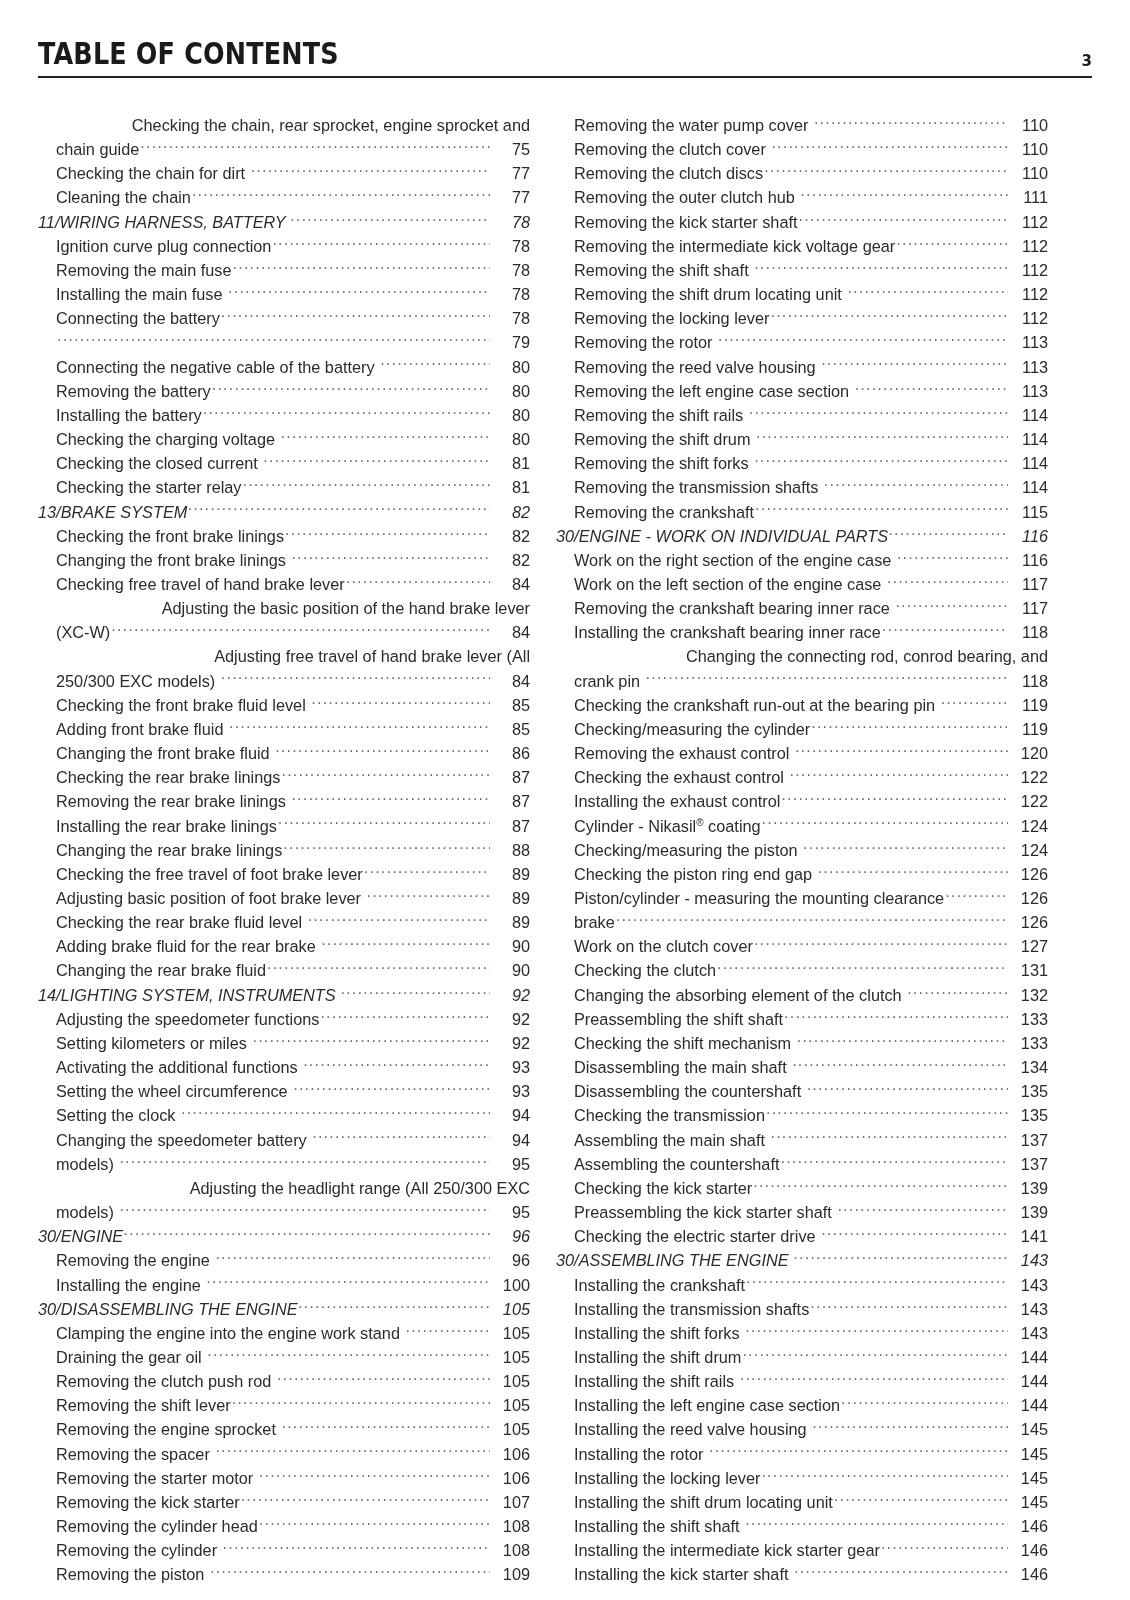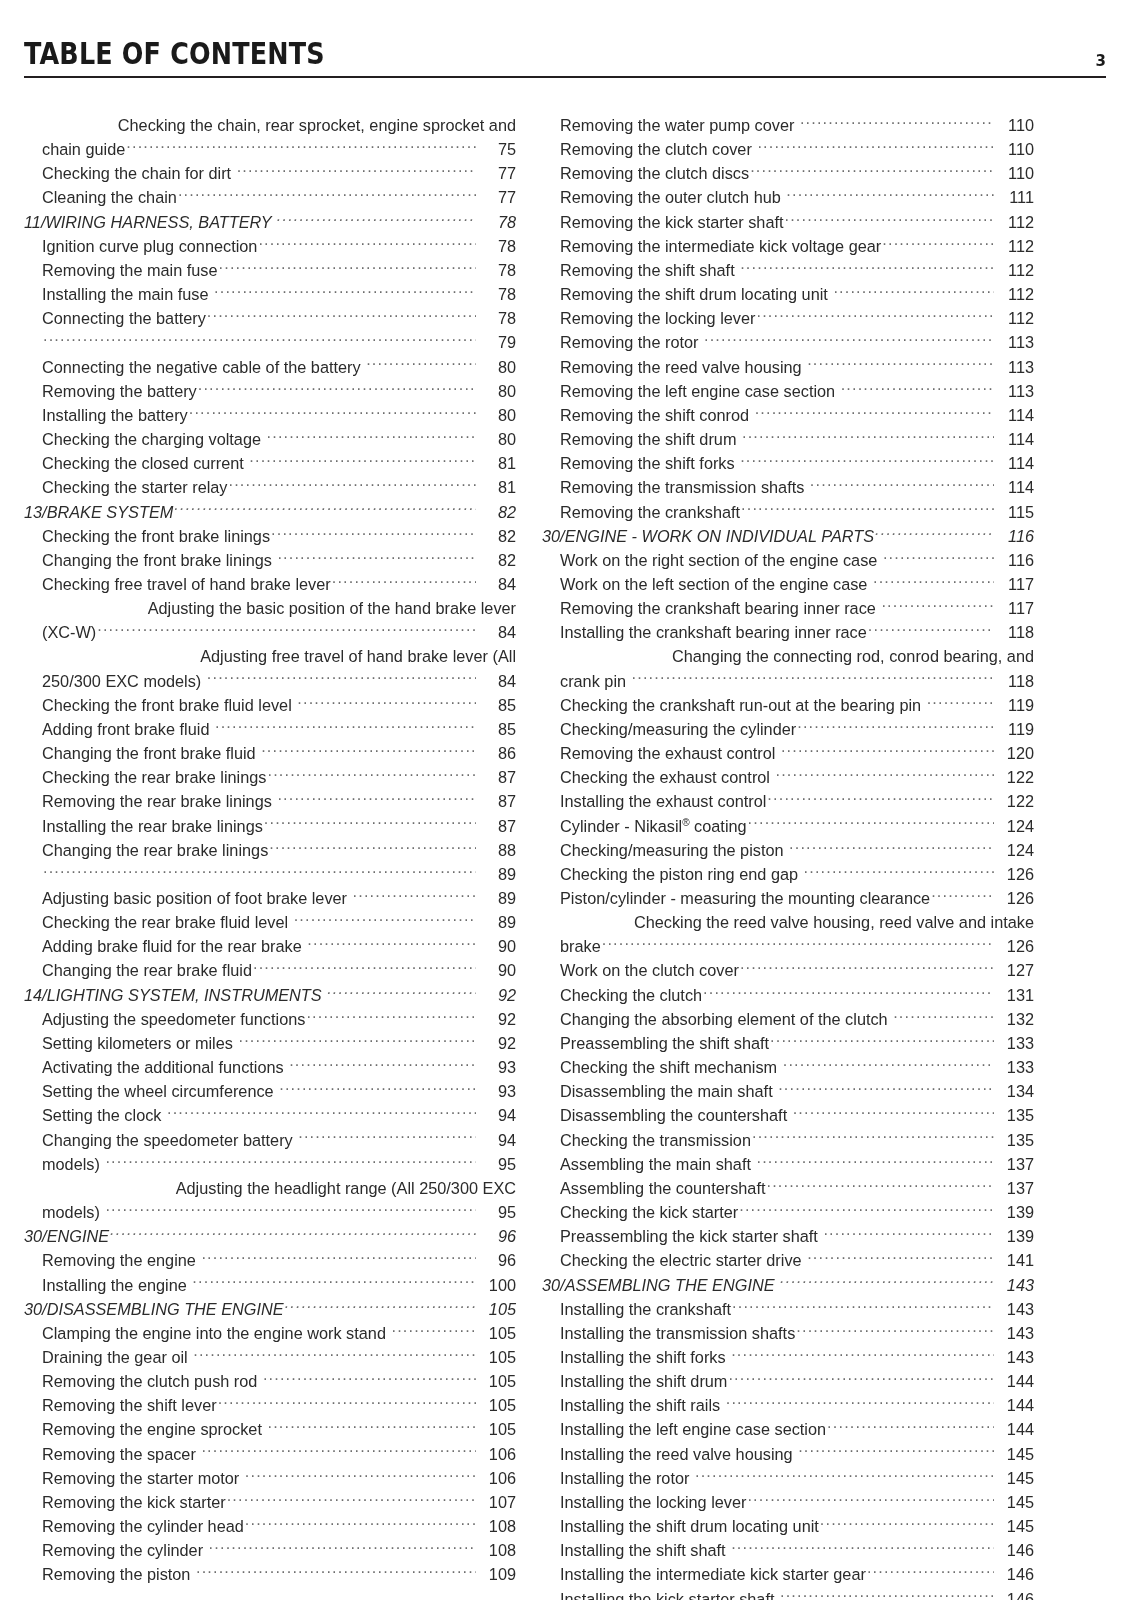--- a/index.html
+++ b/index.html
@@ -14,21 +14,21 @@
     color: #231f20;
     position: relative;
     overflow: hidden;
   }
 
   .page {
     position: relative;
     width: 1130px;
     height: 1600px;
     box-sizing: border-box;
-    padding: 0 24px;
+    padding: 0 38px;
   }
 
   
   .header {
     position: relative;
     height: 74px;
     display: flex;
     align-items: flex-end;
     justify-content: space-between;
     border-bottom: 2.5px solid #231f20;
@@ -333,20 +333,21 @@
         </div>
         <div class="toc-entry level-sub">
           <div class="toc-row">
             <span class="toc-label">Changing the rear brake linings</span>
             <span class="toc-leader"></span>
             <span class="toc-page">88</span>
           </div>
         </div>
         <div class="toc-entry level-sub">
           <div class="toc-row">
+            <span class="toc-label">Checking the free travel of foot brake lever</span>
             <span class="toc-leader"></span>
             <span class="toc-page">89</span>
           </div>
         </div>
         <div class="toc-entry level-sub">
           <div class="toc-row">
             <span class="toc-label">Adjusting basic position of foot brake lever </span>
             <span class="toc-leader"></span>
             <span class="toc-page">89</span>
           </div>
@@ -622,21 +623,21 @@
         </div>
         <div class="toc-entry level-sub">
           <div class="toc-row">
             <span class="toc-label">Removing the left engine case section </span>
             <span class="toc-leader"></span>
             <span class="toc-page">113</span>
           </div>
         </div>
         <div class="toc-entry level-sub">
           <div class="toc-row">
-            <span class="toc-label">Removing the shift conrod </span>
+            <span class="toc-label">Removing the shift rails </span>
             <span class="toc-leader"></span>
             <span class="toc-page">114</span>
           </div>
         </div>
         <div class="toc-entry level-sub">
           <div class="toc-row">
             <span class="toc-label">Removing the shift drum </span>
             <span class="toc-leader"></span>
             <span class="toc-page">114</span>
           </div>
@@ -762,21 +763,20 @@
           </div>
         </div>
         <div class="toc-entry level-sub">
           <div class="toc-row">
             <span class="toc-label">Piston/cylinder - measuring the mounting clearance</span>
             <span class="toc-leader"></span>
             <span class="toc-page">126</span>
           </div>
         </div>
         <div class="toc-entry level-sub">
-          <div class="toc-wrapline">Checking the reed valve housing, reed valve and intake</div>
           <div class="toc-row">
             <span class="toc-label">brake</span>
             <span class="toc-leader"></span>
             <span class="toc-page">126</span>
           </div>
         </div>
         <div class="toc-entry level-sub">
           <div class="toc-row">
             <span class="toc-label">Work on the clutch cover</span>
             <span class="toc-leader"></span>

